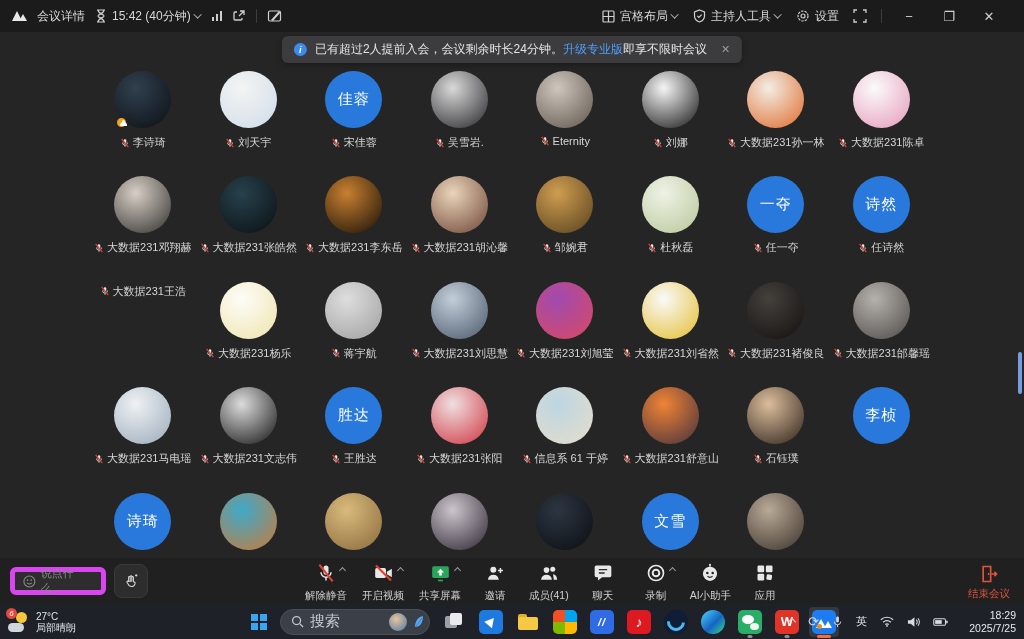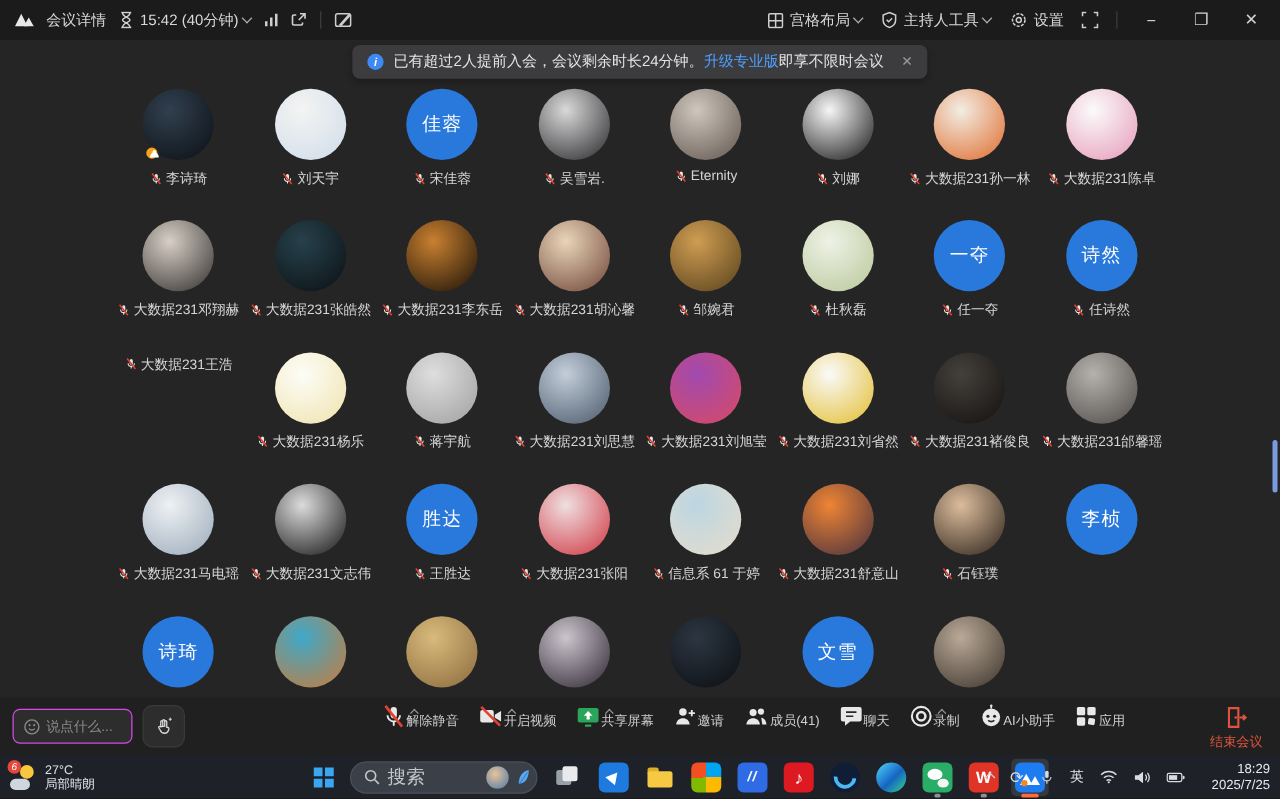--- a/index.html
+++ b/index.html
@@ -2,21 +2,21 @@
 <html><head>
 <meta charset="utf-8">
 <style>
   html,body{margin:0;padding:0;background:#000;}
   *{box-sizing:border-box;font-family:"Liberation Sans","DejaVu Sans",sans-serif;}
   #stage{position:relative;width:1024px;height:639px;overflow:hidden;background:#252525;}
 
   
   .titlebar{position:absolute;top:0;left:0;width:1024px;height:32px;background:#1b1b1b;display:flex;align-items:center;color:#d8d8d8;font-size:12px;}
   .tb-left{display:flex;align-items:center;gap:10px;padding-left:12px;}
-  .tb-right{margin-left:auto;display:flex;align-items:center;gap:14px;padding-right:10px;}
+  .tb-right{margin-left:auto;display:flex;align-items:center;gap:14px;padding-right:22px;}
   .tb-item{display:flex;align-items:center;gap:5px;cursor:default;}
   .logo-peaks{display:flex;align-items:flex-end;}
   .peak{width:0;height:0;border-left:5px solid transparent;border-right:5px solid transparent;border-bottom:10px solid #e8e8e8;}
   .peak.small{border-left-width:4px;border-right-width:4px;border-bottom-width:7px;margin-left:-3px;}
   .chev{width:6px;height:6px;border-left:1.4px solid #b0b0b0;border-bottom:1.4px solid #b0b0b0;transform:rotate(-45deg) translateY(-2px);}
   .chev.up{transform:rotate(135deg);}
   .tb-divider{width:1px;height:14px;background:#3c3c3c;}
   .winbtn{width:26px;height:26px;display:flex;align-items:center;justify-content:center;color:#cfcfcf;font-size:13px;}
   .sigbars{display:flex;align-items:flex-end;gap:1.5px;}
   .sigbars i{width:2.5px;background:#cfcfcf;display:block;}
@@ -36,24 +36,24 @@
   .host-badge{display:none;position:absolute;left:1px;bottom:-1px;width:13px;height:13px;border-radius:50%;background:#f5a31d;border:2px solid #252525;align-items:center;justify-content:center;}
   .host-badge::before{content:"";width:3.5px;height:3.5px;border-radius:50%;background:#fff;position:absolute;top:2px;left:4.5px;}
   .host-badge::after{content:"";width:7px;height:4px;border-radius:4px 4px 0 0;background:#fff;position:absolute;bottom:1.5px;left:3px;}
   .plabel{margin-top:7px;display:flex;align-items:center;gap:3px;font-size:11px;color:#d6d6d6;max-width:103px;white-space:nowrap;overflow:hidden;}
 
   
   .vscroll{position:absolute;right:2px;top:352px;width:4px;height:42px;border-radius:2px;background:#7b9be0;}
 
   
   .mtoolbar{position:absolute;left:0;bottom:35px;width:1024px;height:46px;background:#202020;display:flex;align-items:center;}
-  .msg-pill{position:absolute;left:10px;top:9px;width:96px;height:28px;border-radius:6px;background:#2d2d2d;border:1px solid #d946ef;display:flex;align-items:center;gap:5px;padding:0 8px;color:#8b8b8b;font-size:11px;}
+  .msg-pill{position:absolute;left:10px;top:9px;width:96px;height:28px;border-radius:6px;background:#2d2d2d;border:5px solid #d946ef;display:flex;align-items:center;gap:5px;padding:0 8px;color:#8b8b8b;font-size:11px;}
   .hand-btn{position:absolute;left:114px;top:6px;width:34px;height:34px;border-radius:8px;background:#2d2d2d;border:1px solid #3a3a3a;display:flex;align-items:center;justify-content:center;}
   .btnrow{position:absolute;left:302px;top:4px;display:flex;align-items:flex-start;gap:9px;}
-  .mbtn{display:flex;flex-direction:row;align-items:center;min-width:44px;padding:2px 3px;}
+  .mbtn{display:flex;flex-direction:column;align-items:center;min-width:44px;padding:2px 3px;}
   .mbtn .irow{position:relative;height:22px;display:flex;align-items:center;}
   .mbtn .chev{position:absolute;right:-9px;top:4px;border-color:#9a9a9a;transform:rotate(135deg);width:5px;height:5px;}
   .mbtn .lab{margin-top:3px;font-size:10.5px;color:#cfcfcf;white-space:nowrap;}
   .end-btn{position:absolute;right:14px;top:6px;display:flex;flex-direction:column;align-items:center;}
   .end-btn .lab{margin-top:3px;font-size:10.5px;color:#e0543f;}
 
   
   .taskbar{position:absolute;left:0;bottom:0;width:1024px;height:35px;background:#1e2127;display:flex;align-items:center;color:#e6e6e6;}
   .weather{position:absolute;left:8px;display:flex;align-items:center;gap:6px;}
   .wicon{position:relative;width:22px;height:20px;}

